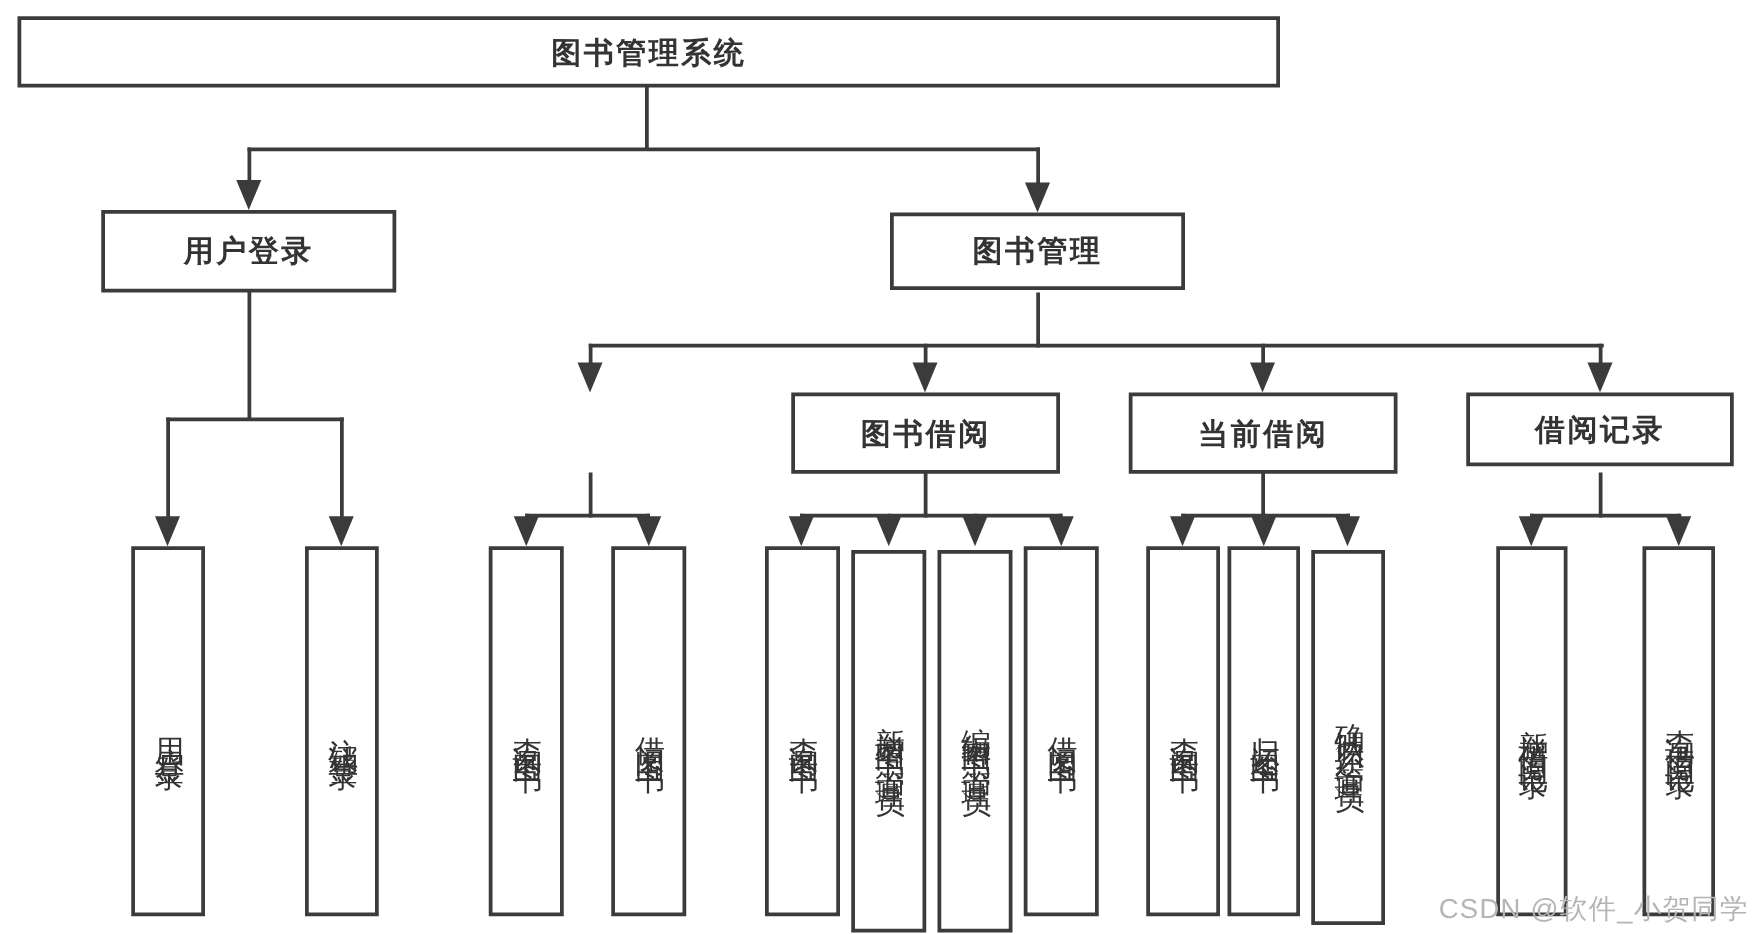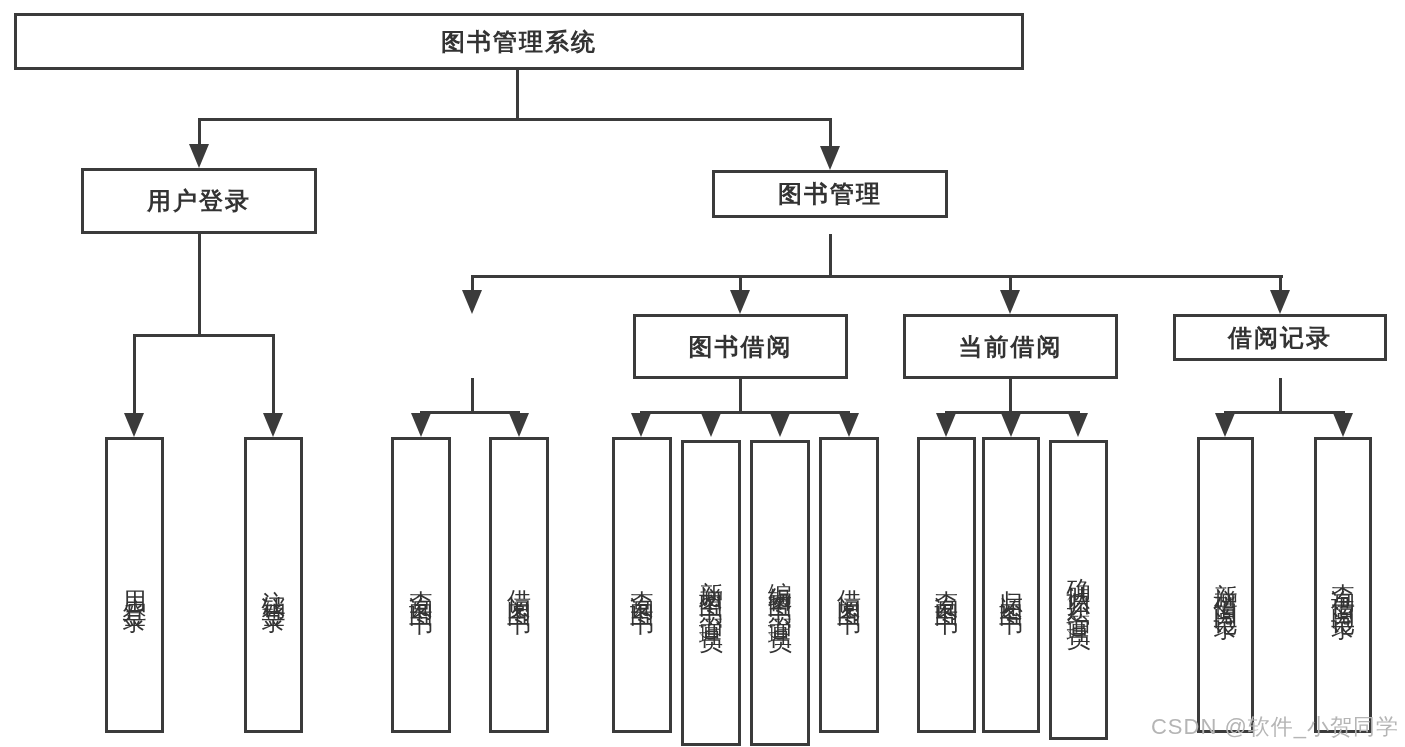--- a/index.html
+++ b/index.html
@@ -28,21 +28,21 @@
   <div class="line" style="left:516px;top:69px;width:3px;height:51px"></div>
   <div class="line" style="left:198px;top:118px;width:634px;height:3px"></div>
   <div class="line" style="left:198px;top:118px;width:3px;height:28px"></div>
   <div class="arrow" style="left:189px;top:144px"></div>
   <div class="line" style="left:829px;top:118px;width:3px;height:30px"></div>
   <div class="arrow" style="left:820px;top:146px"></div>
 
   <div class="box h" style="left:81px;top:168px;width:236px;height:66px">
     <span class="label">用户登录</span>
   </div>
-  <div class="box h" style="left:712px;top:170px;width:236px;height:48px">
+  <div class="box h" style="left:712px;top:170px;width:236px;height:62px">
     <span class="label">图书管理</span>
   </div>
 
   <div class="line" style="left:198px;top:233px;width:3px;height:103px"></div>
   <div class="line" style="left:133px;top:334px;width:142px;height:3px"></div>
   <div class="line" style="left:133px;top:334px;width:3px;height:82px"></div>
   <div class="arrow" style="left:124px;top:413px"></div>
   <div class="line" style="left:272px;top:334px;width:3px;height:82px"></div>
   <div class="arrow" style="left:263px;top:413px"></div>
 
@@ -56,21 +56,21 @@
   <div class="arrow" style="left:1000px;top:290px"></div>
   <div class="line" style="left:1279px;top:275px;width:3px;height:19px"></div>
   <div class="arrow" style="left:1270px;top:290px"></div>
 
   <div class="box h" style="left:633px;top:314px;width:215px;height:65px">
     <span class="label">图书借阅</span>
   </div>
   <div class="box h" style="left:903px;top:314px;width:215px;height:65px">
     <span class="label">当前借阅</span>
   </div>
-  <div class="box h" style="left:1173px;top:314px;width:214px;height:47px">
+  <div class="box h" style="left:1173px;top:314px;width:214px;height:59px">
     <span class="label">借阅记录</span>
   </div>
 
   <div class="line" style="left:471px;top:378px;width:3px;height:36px"></div>
   <div class="line" style="left:420px;top:411px;width:100px;height:3px"></div>
   <div class="line" style="left:420px;top:411px;width:3px;height:8px"></div>
   <div class="arrow" style="left:411px;top:413px"></div>
   <div class="line" style="left:517px;top:411px;width:3px;height:8px"></div>
   <div class="arrow" style="left:509px;top:413px"></div>
 

